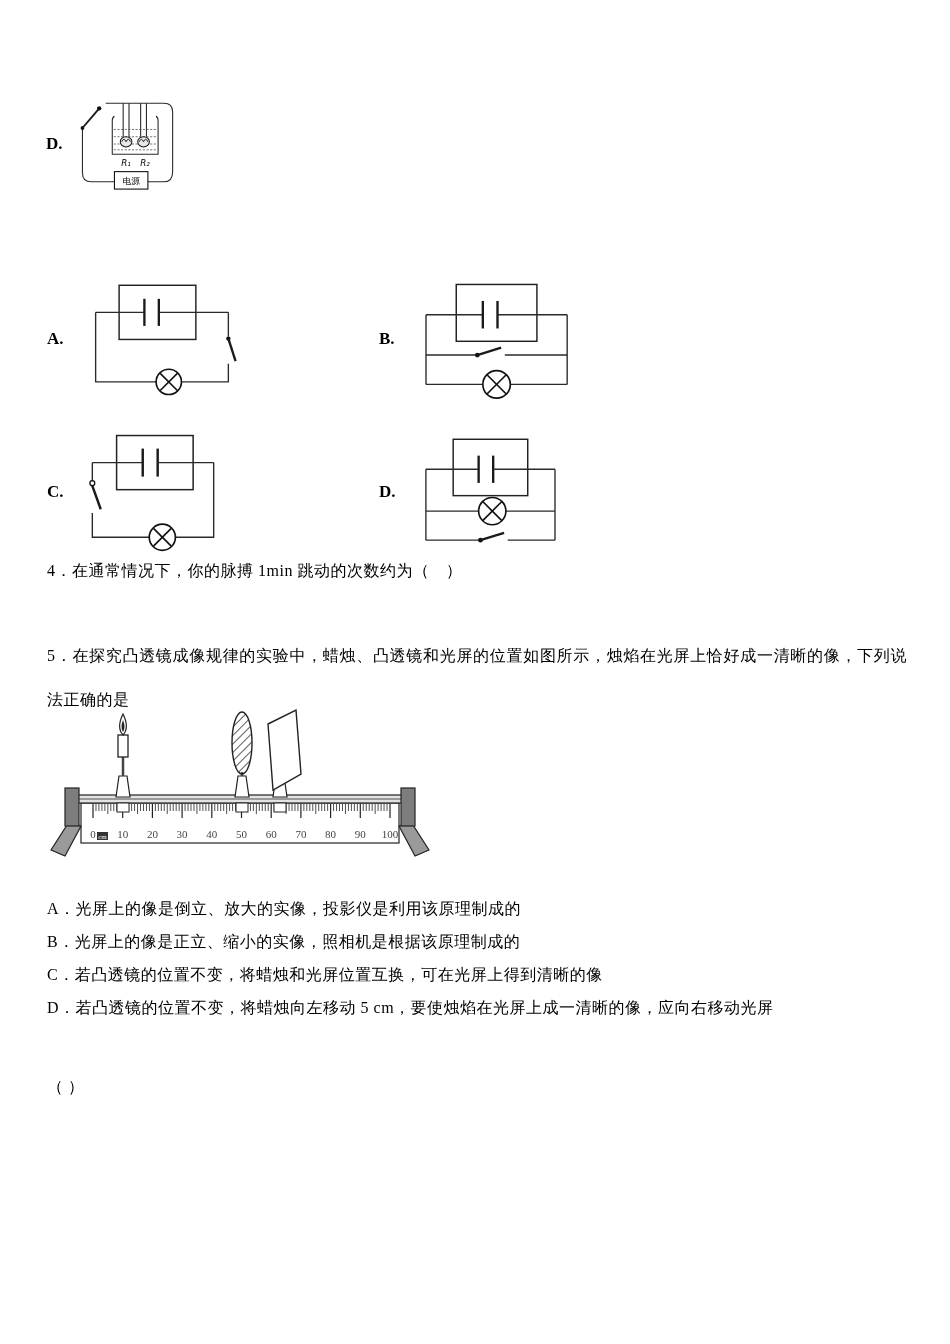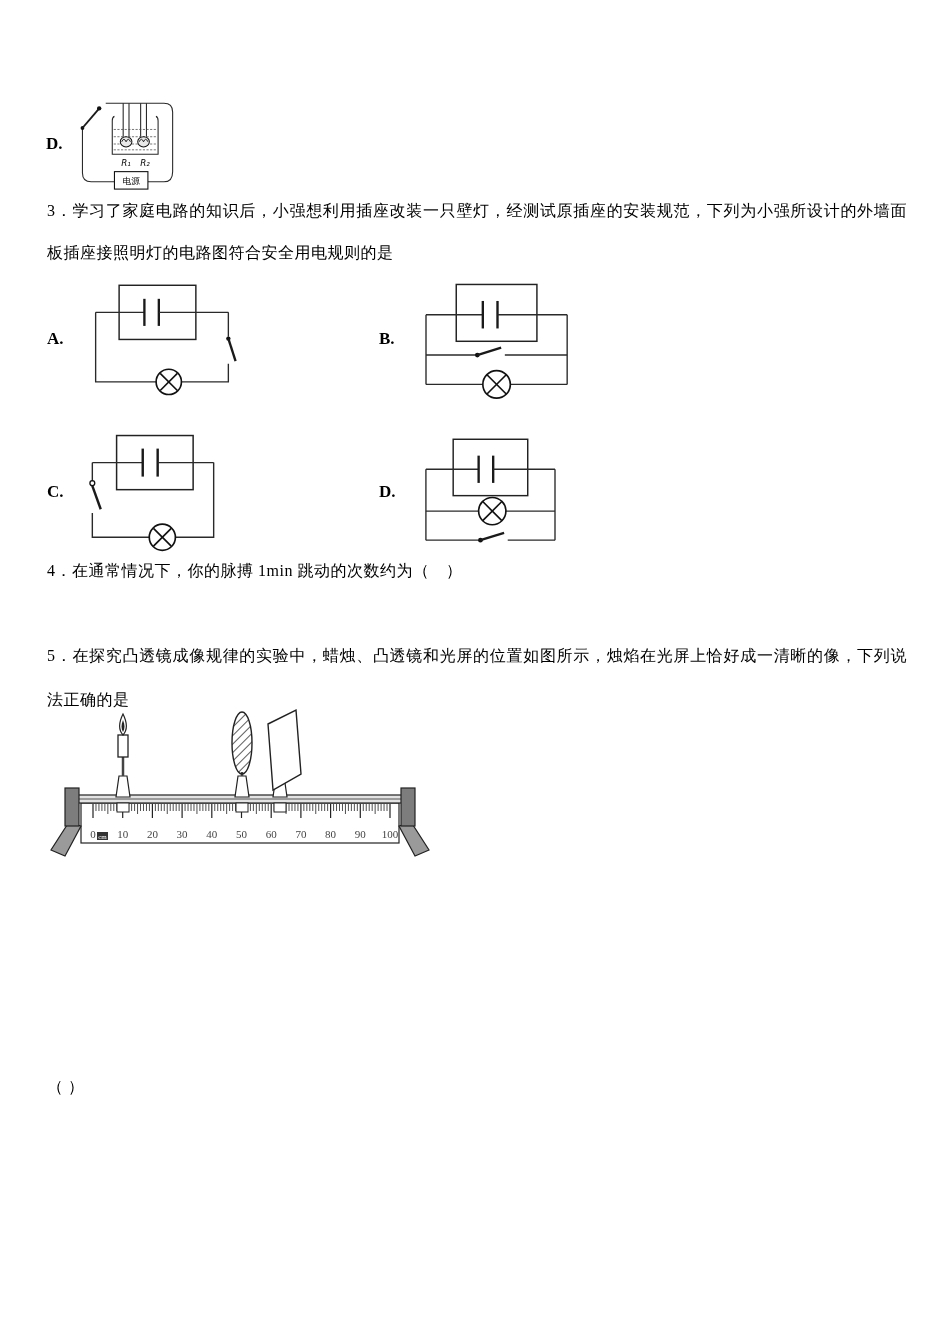--- a/index.html
+++ b/index.html
@@ -75,21 +75,20 @@
         <path d="M84,63 q3,-7 6,0 q3,-7 6,0" fill="none" stroke="#111" stroke-width="1.2"></path>
       </g>
       <text class="svg-sub" x="66" y="96" font-size="12" text-anchor="middle">R₁</text>
       <text class="svg-sub" x="92" y="96" font-size="12" text-anchor="middle">R₂</text>
 
       <rect x="50" y="104" width="46" height="24" fill="#fff" stroke="#111" stroke-width="1.5"></rect>
       <text x="73" y="121" font-size="12" text-anchor="middle">电源</text>
     </svg>
   </div>
 
-  <p class="abs qtext" style="top:190px;">3．学习了家庭电路的知识后，小强想利用插座改装一只壁灯，经测试原插座的安装规范，下列为小强所设计的外墙面板插座接照明灯的电路图符合安全用电规则的是</p>
 
   <div class="abs circ-grid" style="top:278px;">
     <div class="circ-row">
 
       <div class="circ-cell">
         <span class="opt-letter">A.</span>
         <svg width="158" height="122" viewBox="0 0 175 125">
           <rect x="40" y="3" width="85" height="60" fill="none" stroke="#222" stroke-width="1.6"></rect>
           <line class="wire" x1="14" y1="33" x2="68" y2="33"></line>
           <line class="thick" x1="68" y1="18" x2="68" y2="48"></line>
@@ -342,16 +341,22 @@
     </g>
 
     <g>
       <polygon points="228,95 242,95 239,74 231,74" fill="#fff" stroke="#222" stroke-width="1.2"></polygon>
       <rect x="229" y="101" width="12" height="9" fill="#fff" stroke="#222" stroke-width="1"></rect>
       <line x1="235" y1="74" x2="234" y2="66" stroke="#444" stroke-width="2.5"></line>
       <polygon points="223,22 251,8 256,72 228,88" fill="#fff" stroke="#222" stroke-width="1.4"></polygon>
     </g>
   </svg>
 
+  <div class="abs q5opts" style="top:892px;">
+    <p>A．光屏上的像是倒立、放大的实像，投影仪是利用该原理制成的</p>
+    <p>B．光屏上的像是正立、缩小的实像，照相机是根据该原理制成的</p>
+    <p>C．若凸透镜的位置不变，将蜡烛和光屏位置互换，可在光屏上得到清晰的像</p>
+    <p>D．若凸透镜的位置不变，将蜡烛向左移动 5 cm，要使烛焰在光屏上成一清晰的像，应向右移动光屏</p>
+  </div>
 
   <p class="abs qtext" style="top:1066px;">（ ）</p>
 
 </div>
 
 </body></html>

